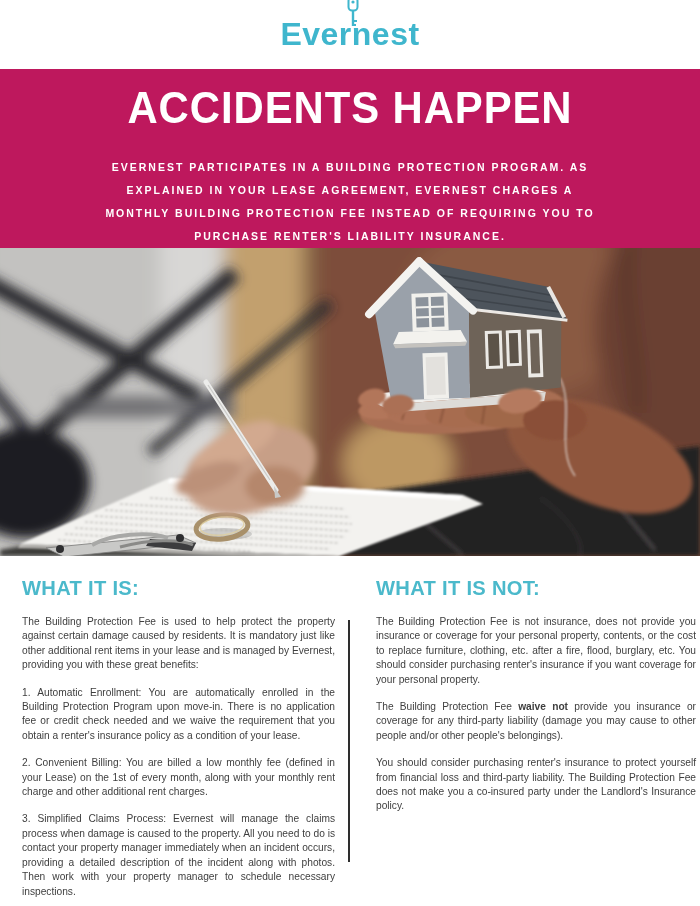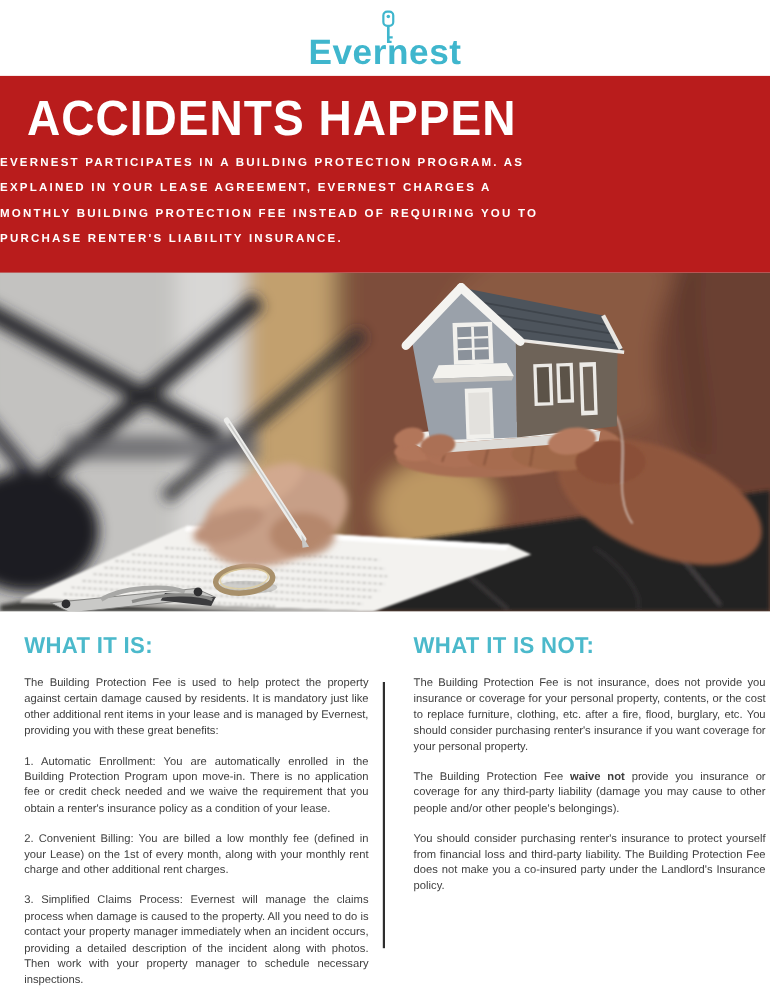--- a/index.html
+++ b/index.html
@@ -3,32 +3,32 @@
 <meta charset="utf-8">
 <style>
   html,body{margin:0;padding:0}
   body{
     width:700px;height:906px;overflow:hidden;background:#ffffff;
     font-family:"Liberation Sans",sans-serif;
     -webkit-font-smoothing:antialiased;
   }
   
   .header{height:69px;display:flex;align-items:flex-end;justify-content:center;background:#ffffff}
-  .logo{position:relative;padding-bottom:6px}
+  .logo{position:relative;padding-bottom:19px}
   .logo-text{
     color:#3fb6cd;font-weight:bold;font-size:32px;letter-spacing:0.5px;line-height:1;
   }
   .logo-key{position:absolute;left:50%;margin-left:-4px;top:-22px;width:14px;height:32px}
   
-  .banner{height:179px;background:#b91c1c;overflow:hidden}
+  .banner{height:179px;background:#be185d;text-align:center;overflow:hidden}
   .banner-title{
     margin:0;padding-top:13px;color:#ffffff;font-size:45px;font-weight:bold;
     letter-spacing:1px;transform:scaleX(.93);transform-origin:50% 50%;white-space:nowrap;
   }
-  .banner-sub{margin-top:3px}
+  .banner-sub{margin-top:22px}
   .banner-sub .sub-line{
     color:#ffffff;font-size:10.5px;font-weight:bold;letter-spacing:2px;
     line-height:23px;white-space:nowrap;
   }
   
   .photo{height:308px;position:relative;overflow:hidden;background:#96948f}
   .photo svg{display:block}
   
   .columns{position:relative;height:290px;background:#ffffff}
   .col{position:absolute;top:20px}

